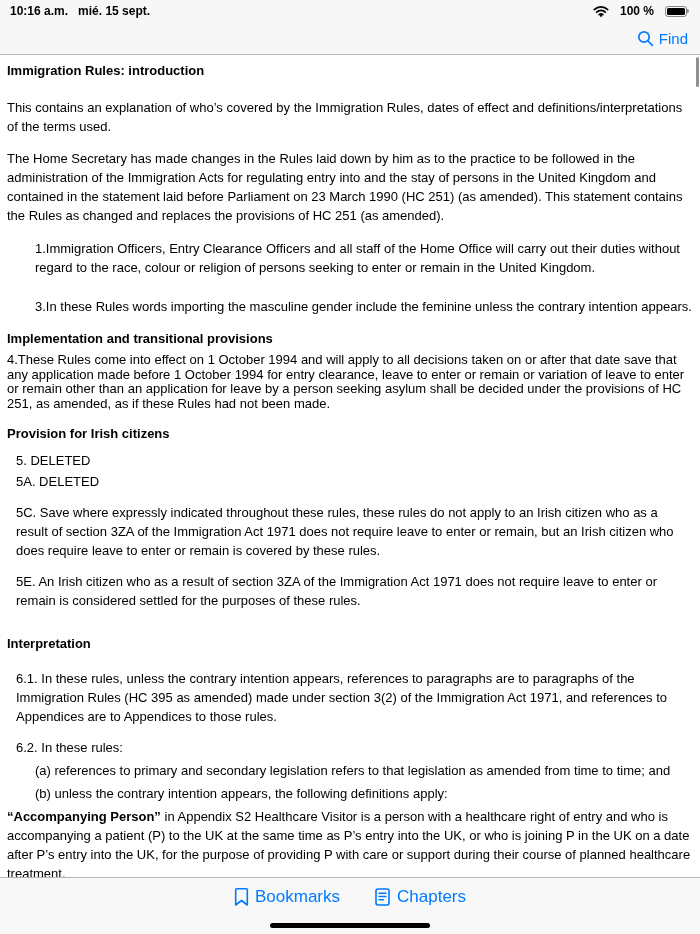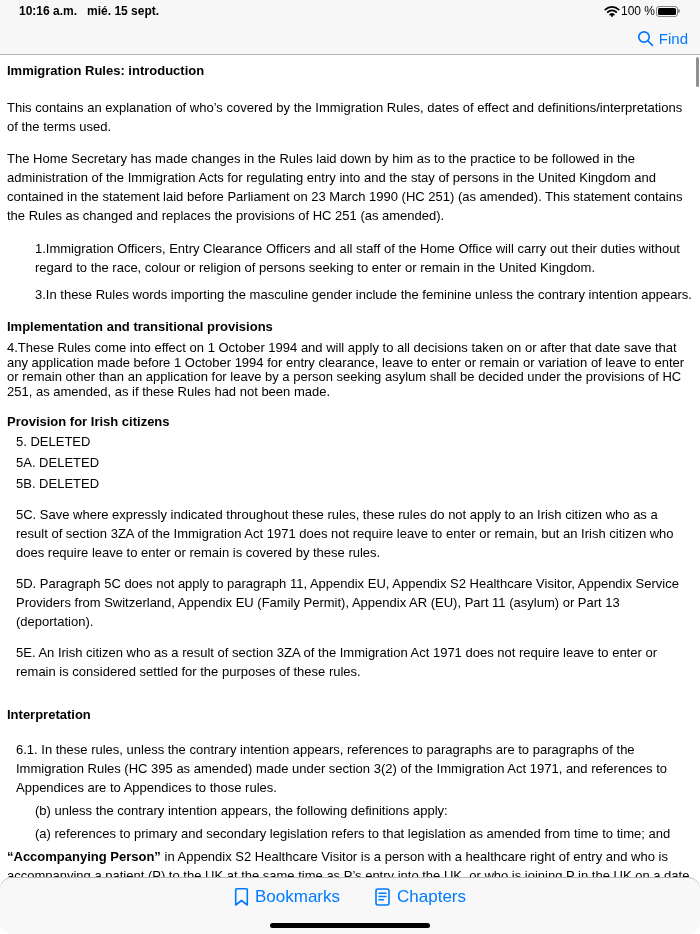--- a/index.html
+++ b/index.html
@@ -4,24 +4,24 @@
 <style>
   * { margin:0; padding:0; box-sizing:border-box; }
   html,body { width:700px; height:934px; overflow:hidden; background:#fff; }
   body { font-family:"Liberation Sans", sans-serif; color:#000; }
   .screen { position:relative; width:700px; height:934px; background:#fff; overflow:hidden; }
 
   
   .statusbar {
     position:absolute; top:0; left:0; right:0; height:22px;
     background:#f7f7f7; display:flex; align-items:center;
-    justify-content:space-between; padding:0 19px; z-index:10;
+    justify-content:space-between; padding:0 10px; z-index:10;
   }
   .sb-left { display:flex; align-items:baseline; gap:10px; font-size:12px; font-weight:bold; }
-  .sb-right { display:flex; align-items:center; gap:1px; font-size:12px; font-weight:normal; }
+  .sb-right { display:flex; align-items:center; gap:11px; font-size:12px; font-weight:bold; }
   .battery { position:relative; width:22px; height:11px; border:1px solid rgba(0,0,0,.45); border-radius:3px; margin-right:3px; }
   .battery .level { position:absolute; top:1px; left:1px; right:1px; bottom:1px; background:#000; border-radius:1.5px; }
   .battery .nub { position:absolute; right:-3px; top:2.5px; width:2px; height:4px; background:rgba(0,0,0,.45); border-radius:0 2px 2px 0; }
 
   
   .navbar {
     position:absolute; top:22px; left:0; right:0; height:33px;
     background:#f7f7f7; border-bottom:1px solid #b6b6b8;
     display:flex; align-items:center; justify-content:flex-end;
     padding:0 12px; z-index:10;
@@ -32,41 +32,40 @@
   .content {
     position:absolute; top:56px; left:0; right:0; height:821px;
     overflow:hidden; padding:0 8px 0 7px;
     font-size:13px; line-height:19px;
   }
   .h { font-weight:bold; margin-top:13px; }
   .h.first { margin-top:5px; }
   .h.spaced { margin-top:24px; }
   .p { margin-top:13px; }
   .p.tight { line-height:14.6px; margin-top:5px; }
-  .ind1 { margin-left:28px; margin-top:8px; }
+  .ind1 { margin-left:28px; margin-top:20px; }
   .li { margin-left:9px; margin-top:2px; }
-  .li.gap { margin-top:1px; }
+  .li.gap { margin-top:8px; }
   .li.para { margin-top:12px; }
   .li.big-gap { margin-top:16px; }
   .def { margin-top:4px; }
   .def .term { font-weight:bold; }
 
   
   .scroll-indicator {
     position:absolute; top:57px; right:1px; width:3px; height:30px;
     background:#909094; border-radius:2px; z-index:11;
   }
 
   
   .tabbar {
     position:absolute; left:0; right:0; bottom:0; height:57px;
     background:#f8f8f8; border-top:1px solid #b6b6b8; z-index:12;
     display:flex; align-items:flex-start; justify-content:center; gap:34px;
     padding-top:9px;
-    border-radius:12px;
   }
   .tab-btn { display:flex; align-items:center; gap:6px; color:#007aff; font-size:17px; cursor:pointer; }
   .home-indicator {
     position:absolute; bottom:6px; left:50%; transform:translateX(-50%);
     width:160px; height:5px; background:#000; border-radius:3px;
   }
   svg { display:block; }
 </style>
 </head>
 <body>
@@ -111,28 +110,27 @@
     <div class="h first">Immigration Rules: introduction</div>
     <div class="p" style="margin-top:18px">This contains an explanation of who’s covered by the Immigration Rules, dates of effect and definitions/interpretations of the terms used.</div>
     <div class="p">The Home Secretary has made changes in the Rules laid down by him as to the practice to be followed in the administration of the Immigration Acts for regulating entry into and the stay of persons in the United Kingdom and contained in the statement laid before Parliament on 23 March 1990 (HC 251) (as amended). This statement contains the Rules as changed and replaces the provisions of HC 251 (as amended).</div>
     <div class="ind1" style="margin-top:14px">1.Immigration Officers, Entry Clearance Officers and all staff of the Home Office will carry out their duties without regard to the race, colour or religion of persons seeking to enter or remain in the United Kingdom.</div>
     <div class="ind1">3.In these Rules words importing the masculine gender include the feminine unless the contrary intention appears.</div>
     <div class="h">Implementation and transitional provisions</div>
     <div class="p tight">4.These Rules come into effect on 1 October 1994 and will apply to all decisions taken on or after that date save that any application made before 1 October 1994 for entry clearance, leave to enter or remain or variation of leave to enter or remain other than an application for leave by a person seeking asylum shall be decided under the provisions of HC 251, as amended, as if these Rules had not been made.</div>
     <div class="h">Provision for Irish citizens</div>
     <div class="li gap">5. DELETED</div>
     <div class="li">5A. DELETED</div>
-    <div class="li">5B. DELETED</div>
     <div class="li para">5C. Save where expressly indicated throughout these rules, these rules do not apply to an Irish citizen who as a result of section 3ZA of the Immigration Act 1971 does not require leave to enter or remain, but an Irish citizen who does require leave to enter or remain is covered by these rules.</div>
-    <div class="li para">5D. Paragraph 5C does not apply to paragraph 11, Appendix EU, Appendix S2 Healthcare Visitor, Appendix Service Providers from Switzerland, Appendix EU (Family Permit), Appendix AR (EU), Part 11 (asylum) or Part 13 (deportation).</div>
     <div class="li para">5E. An Irish citizen who as a result of section 3ZA of the Immigration Act 1971 does not require leave to enter or remain is considered settled for the purposes of these rules.</div>
     <div class="h spaced">Interpretation</div>
     <div class="li big-gap">6.1. In these rules, unless the contrary intention appears, references to paragraphs are to paragraphs of the Immigration Rules (HC 395 as amended) made under section 3(2) of the Immigration Act 1971, and references to Appendices are to Appendices to those rules.</div>
+    <div class="li para">6.2. In these rules:</div>
+    <div class="ind1" style="margin-top:4px">(a) references to primary and secondary legislation refers to that legislation as amended from time to time; and</div>
     <div class="ind1" style="margin-top:4px">(b) unless the contrary intention appears, the following definitions apply:</div>
-    <div class="ind1" style="margin-top:4px">(a) references to primary and secondary legislation refers to that legislation as amended from time to time; and</div>
     <div class="def"><span class="term">“Accompanying Person”</span><span> in Appendix S2 Healthcare Visitor is a person with a healthcare right of entry and who is accompanying a patient (P) to the UK at the same time as P’s entry into the UK, or who is joining P in the UK on a date after P’s entry into the UK, for the purpose of providing P with care or support during their course of planned healthcare treatment.</span></div>
 
   </div>
 
   <div class="scroll-indicator"></div>
 
   <div class="tabbar">
     <div class="tab-btn">
       <span>
         <svg width="15" height="20" viewBox="0 0 15 20">

